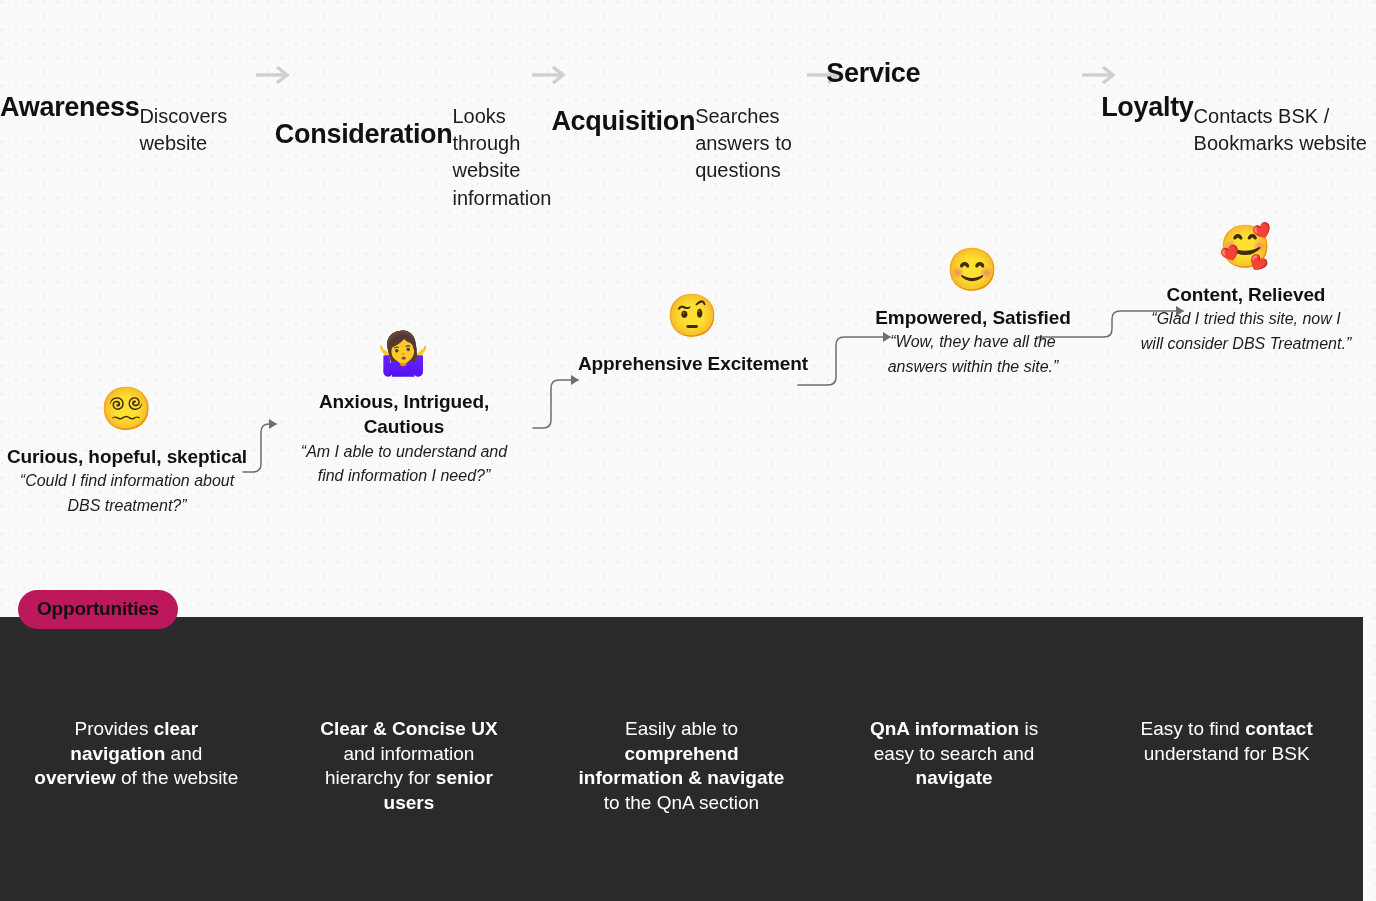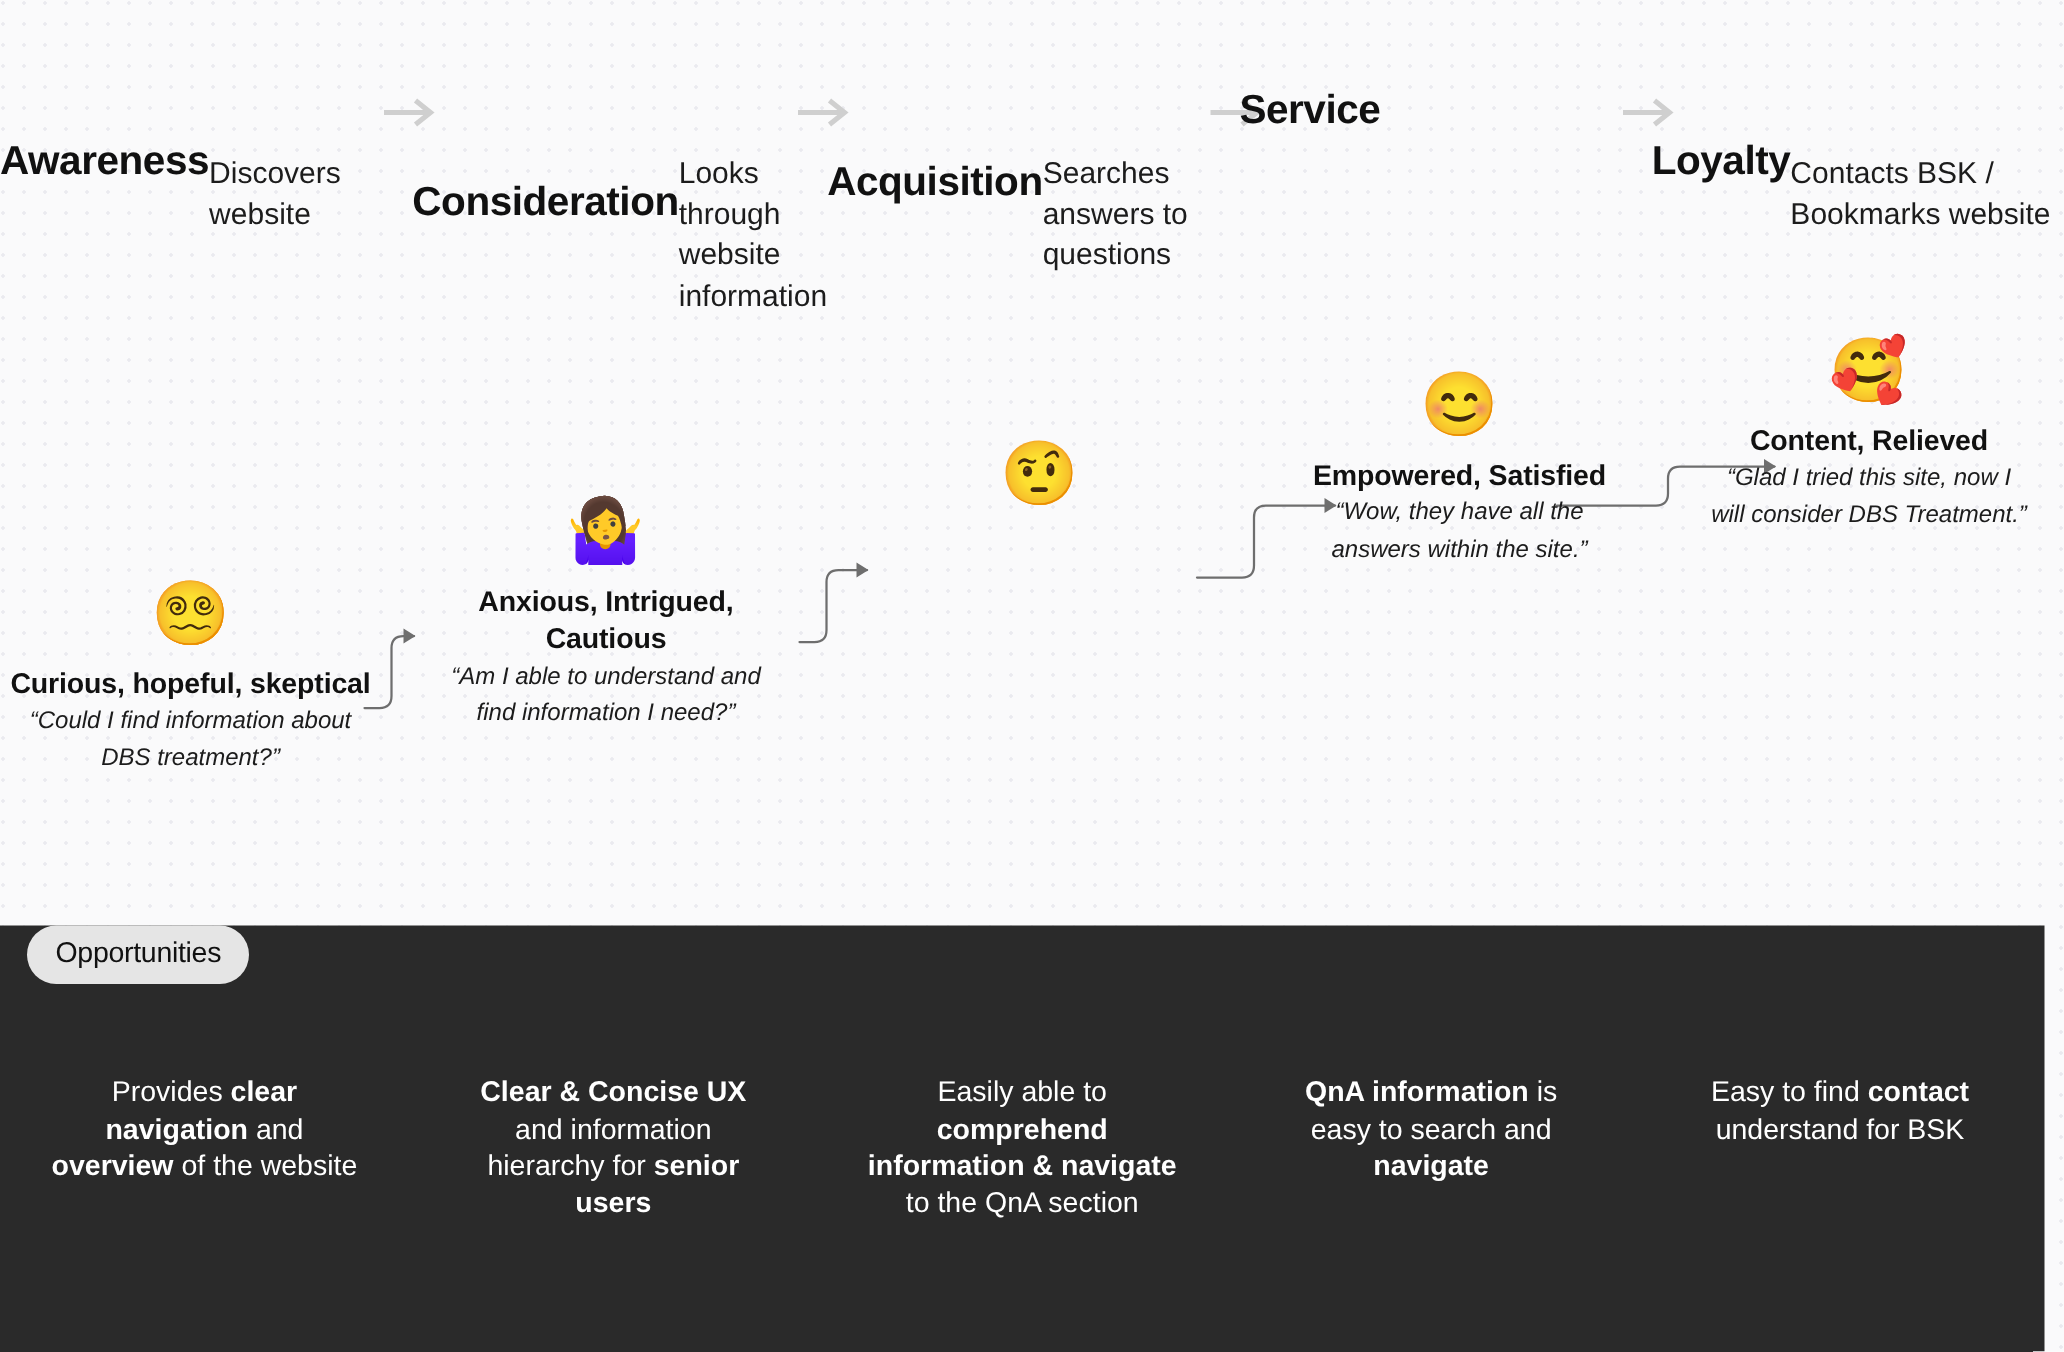--- a/index.html
+++ b/index.html
@@ -132,30 +132,29 @@
     left: 0;
     top: 617px;
     width: 1363px;
     height: 284px;
     background: #2a2a2a;
   }
   .opp-badge {
     position: absolute;
     left: 18px;
     top: -27px;
-    background: #e5e5e5;
+    background: #be185d;
     color: #111111;
     font-size: 19px;
-    font-weight: 400;
+    font-weight: 700;
     letter-spacing: -0.2px;
     padding: 8px 19px 9px 19px;
     border-radius: 24px;
     line-height: 1.15;
     white-space: nowrap;
-    margin-top: 27px;
   }
   .opp-row {
     position: absolute;
     top: 100px;
     left: 0;
     width: 1363px;
     display: flex;
     align-items: flex-start;
   }
   .opp-col {
@@ -258,20 +257,21 @@
     </div>
 
     <div class="emotion-block block-2">
       <div class="emoji">🤷‍♀️</div>
       <div class="emotion-label">Anxious, Intrigued, Cautious</div>
       <div class="emotion-quote">“Am I able to understand and find information I need?”</div>
     </div>
 
     <div class="emotion-block block-3">
       <div class="emoji">🤨</div>
+      <div class="emotion-label">Apprehensive Excitement</div>
     </div>
 
     <div class="emotion-block block-4">
       <div class="emoji">😊</div>
       <div class="emotion-label">Empowered, Satisfied</div>
       <div class="emotion-quote">“Wow, they have all the answers within the site.”</div>
     </div>
 
     <div class="emotion-block block-5">
       <div class="emoji">🥰</div>

